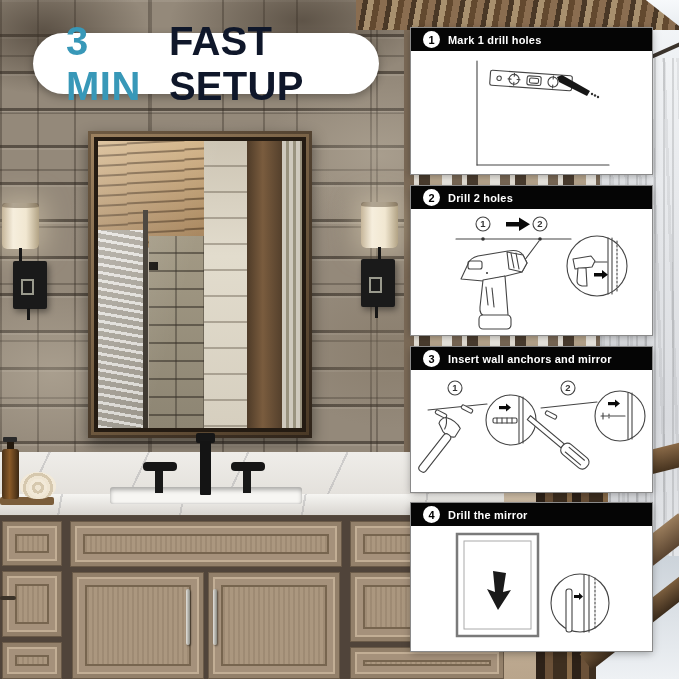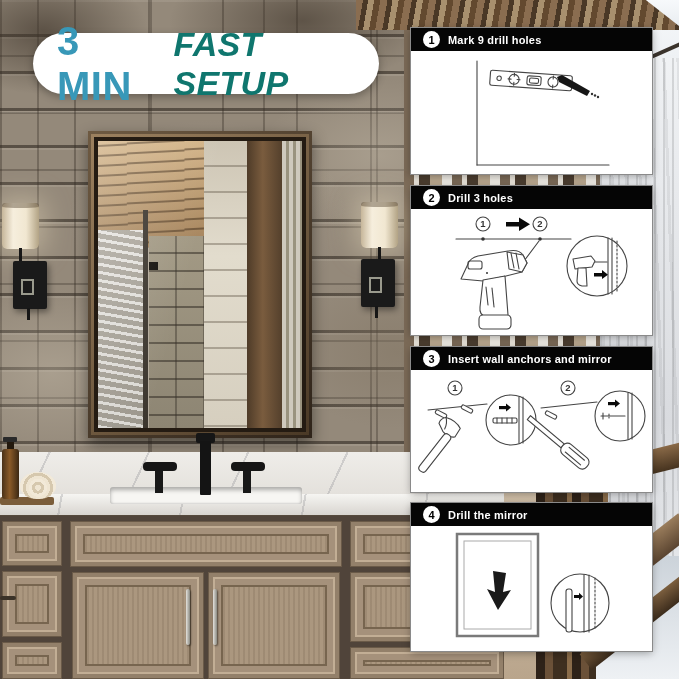--- a/index.html
+++ b/index.html
@@ -131,22 +131,22 @@
     box-shadow:inset 0 0 0 1px #6a5a48, inset 0 0 0 5px #93806a, inset 0 0 0 7px #c2ae95,
                inset 0 0 0 13px #a5917b, inset 0 0 0 15px #77654f, inset 3px 4px 8px rgba(0,0,0,.22);}
   .vhandle{position:absolute;width:4px;height:56px;border-radius:2px;
     background:linear-gradient(90deg,#e4e2dd,#8a8a82);box-shadow:1px 1px 2px rgba(0,0,0,.5);}
   .dhandle{position:absolute;width:16px;height:4px;border-radius:2px;background:#3a3228;}
 
   
   .badge{position:absolute;left:33px;top:33px;width:346px;height:61px;border-radius:31px;
     background:#ffffff;display:flex;align-items:center;padding-left:24px;
     box-shadow:0 3px 8px rgba(0,0,0,.30);}
-  .badge .time{font-size:40px;font-weight:800;color:#3898b8;letter-spacing:.5px;}
-  .badge .rest{font-size:34px;font-weight:800;color:#0f766e;margin-left:11px;letter-spacing:.3px;font-style:italic;}
+  .badge .time{font-size:40px;font-weight:800;color:#3898b8;letter-spacing:.5px;margin-left:9px;}
+  .badge .rest{font-size:40px;font-weight:800;color:#0f172a;margin-left:11px;letter-spacing:.3px;}
 
   
   .panel{position:absolute;left:411px;width:241px;background:#fff;outline:1px solid #8a8a8a;
     box-shadow:0 2px 8px rgba(0,0,0,.35);}
   .phead{height:23px;background:#050505;display:flex;align-items:center;}
   .pnum{width:17px;height:17px;border-radius:50%;background:#fff;color:#000;
     font-size:11px;font-weight:700;display:flex;align-items:center;justify-content:center;
     margin:0 8px 0 12px;flex:0 0 auto;}
   .ptitle{color:#fff;font-size:11px;font-weight:700;letter-spacing:.2px;white-space:nowrap;}
   .pbody{position:relative;width:100%;}
@@ -235,21 +235,21 @@
   <div class="br-sill2"></div>
 
   <div class="badge">
     <span class="time">3 MIN</span>
     <span class="rest">FAST SETUP</span>
   </div>
 
   <div class="panel" style="top:28px;height:146px;">
     <div class="phead">
       <div class="pnum">1</div>
-      <div class="ptitle">Mark 9 drill holes</div>
+      <div class="ptitle">Mark 1 drill holes</div>
     </div>
     <div class="pbody" style="height:122px;">
       <svg width="241" height="122" viewBox="0 0 241 122">
         <g>
           <line class="ill" x1="66" y1="10" x2="66" y2="114"></line>
           <line class="ill" x1="66" y1="114" x2="198" y2="114"></line>
         </g>
         <g transform="rotate(4 120 30)">
           <rect class="illw" x="79" y="22" width="82" height="15" rx="2"></rect>
           <circle class="ill" cx="88" cy="29.5" r="2.2"></circle>
@@ -270,21 +270,21 @@
             <circle cx="184" cy="44.5" r="1.2" fill="#333"></circle>
             <circle cx="187" cy="46" r="1.2" fill="#333"></circle>
         </g>
       </svg>
     </div>
   </div>
 
   <div class="panel" style="top:186px;height:149px;">
     <div class="phead">
       <div class="pnum">2</div>
-      <div class="ptitle">Drill 3 holes</div>
+      <div class="ptitle">Drill 2 holes</div>
     </div>
     <div class="pbody" style="height:125px;">
       <svg width="241" height="125" viewBox="0 0 241 125">
         <line class="ill" x1="45" y1="30" x2="160" y2="30"></line>
         <circle cx="72" cy="30" r="1.8" fill="#333"></circle>
           <circle cx="129" cy="30" r="1.8" fill="#333"></circle>
         <g>
           <circle class="illw" cx="72" cy="15" r="7"></circle>
           <text class="num-t" x="72" y="15" text-anchor="middle" dy="3.4">1</text>
         </g>

